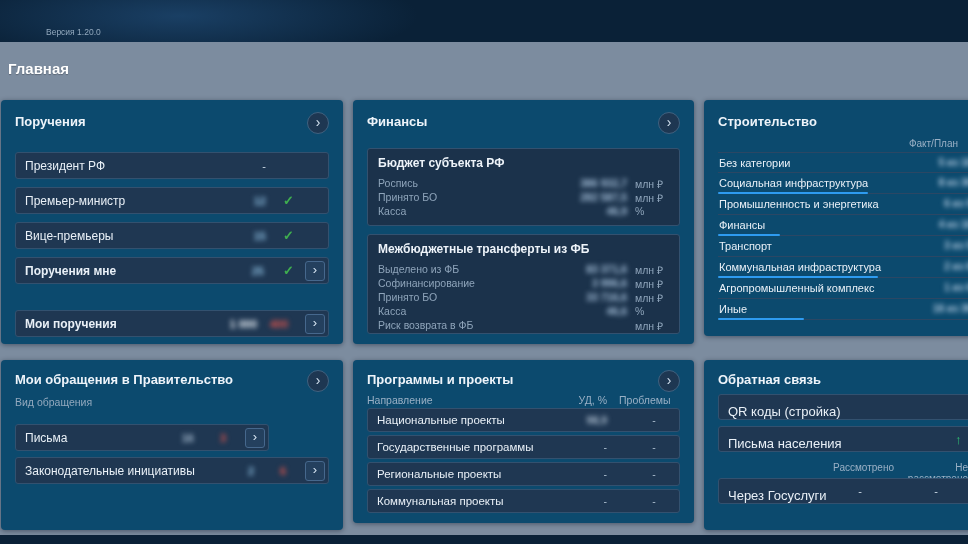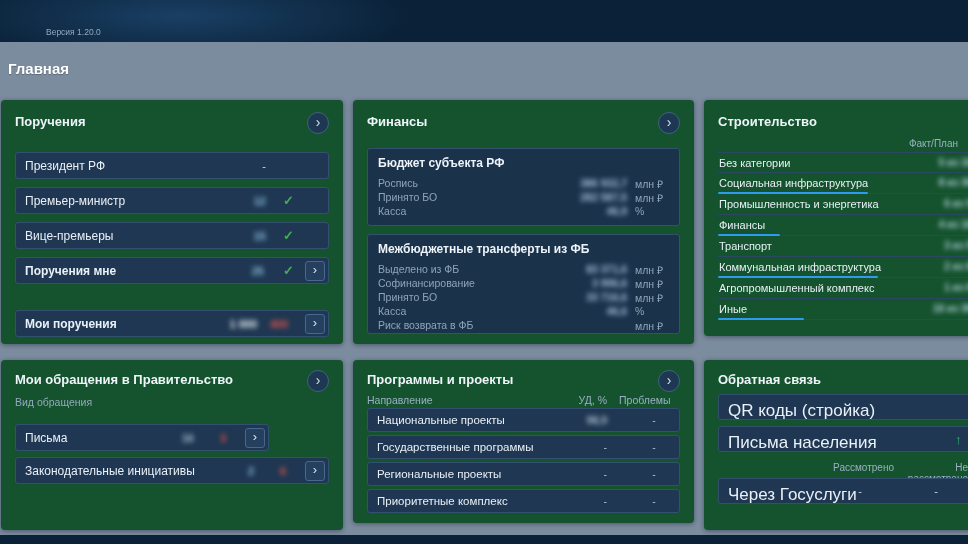--- a/index.html
+++ b/index.html
@@ -12,21 +12,21 @@
     background-image:radial-gradient(ellipse 340px 70px at 180px 16px, rgba(45,100,155,.45), transparent 70%);
   }
   .app-title { position:absolute; left:45px; top:6px; font-size:16.5px; color:#ffffff; font-weight:500; letter-spacing:.2px; }
   .app-version { position:absolute; left:46px; top:27px; font-size:8.5px; color:#93a9be; }
 
   .page-title { position:absolute; left:8px; top:60px; font-size:15px; font-weight:bold; color:#ffffff; text-shadow:0 1px 1px rgba(0,0,0,.25); }
 
   .footer { position:absolute; left:0; bottom:0; width:100%; height:9px; background:#0a2137; }
 
   
-  .card { position:absolute; background:#14532d; border-radius:4px; box-shadow:0 1px 5px rgba(10,20,35,.45);padding-left:16px; }
+  .card { position:absolute; background:#0c4a6e; border-radius:4px; box-shadow:0 1px 5px rgba(10,20,35,.45);padding-left:16px; }
   .card-title { position:absolute; left:14px; font-size:13px; font-weight:bold; color:#eef4fa; }
   .circle-btn { position:absolute; width:22px; height:22px; border-radius:50%; border:1px solid #40617f; background:#1e3752; color:#d5e3f0;
     display:flex; align-items:center; justify-content:center; font-size:14px; line-height:1; cursor:pointer; padding-bottom:2px; font-family:inherit; }
 
   
   .row { position:absolute; left:14px; height:27px; background:#1f3752; border:1px solid #33516f; border-radius:3px;
     display:flex; align-items:center; padding:0 9px; }
   .row-label { font-size:12px; color:#e9f0f7; }
   .row-label.bold { font-weight:bold; }
   .rv { position:absolute; font-size:11px; font-weight:bold; }
@@ -64,21 +64,21 @@
   .p-colhead { position:absolute; font-size:10.5px; color:#9ab0c5; }
   .p-row { position:absolute; left:14px; width:313px; height:24px; background:#1f3752; border:1px solid #33516f; border-radius:3px;
     display:flex; align-items:center; padding:0 9px; }
   .p-label { font-size:11.5px; color:#e9f0f7; }
   .p-ud { position:absolute; right:72px; width:44px; text-align:right; font-size:10.5px; color:#aebfd0; }
   .p-prob { position:absolute; right:10px; width:30px; text-align:center; font-size:10.5px; color:#aebfd0; }
 
   
   .f-box { position:absolute; left:14px; width:320px; height:26px; background:#1f3752; border:1px solid #33516f; border-radius:3px;
     display:flex; align-items:center; padding:0 9px; }
-  .f-label { font-size:17px; color:#e9f0f7;margin-top:8px; }
+  .f-label { font-size:13px; color:#e9f0f7;margin-top:8px; }
   .f-arrow { position:absolute; left:236px; color:#2fbf71; font-size:13px; font-weight:bold; }
   .f-col { position:absolute; font-size:10px; color:#9ab0c5; text-align:right; }
   .f-dash { position:absolute; top:6px; width:70px; text-align:center; font-size:11px; color:#cfdce8; }
 </style>
 </head>
 <body>
 
 <div class="screen">
 
   <header class="topbar">
@@ -275,21 +275,21 @@
       <span class="p-label">Государственные программы</span>
       <span class="p-ud">-</span>
       <span class="p-prob">-</span>
     </div>
     <div class="p-row" style="top:102px">
       <span class="p-label">Региональные проекты</span>
       <span class="p-ud">-</span>
       <span class="p-prob">-</span>
     </div>
     <div class="p-row" style="top:129px">
-      <span class="p-label">Приоритетные комплекс</span>
+      <span class="p-label">Коммунальная проекты</span>
       <span class="p-ud">-</span>
       <span class="p-prob">-</span>
     </div>
   </section>
 
   <section class="card" style="left:704px;top:360px;width:341px;height:170px">
     <div class="card-title" style="top:12px">Обратная связь</div>
 
     <div class="f-box" style="top:34px">
       <span class="f-label">QR коды (стройка)</span>

